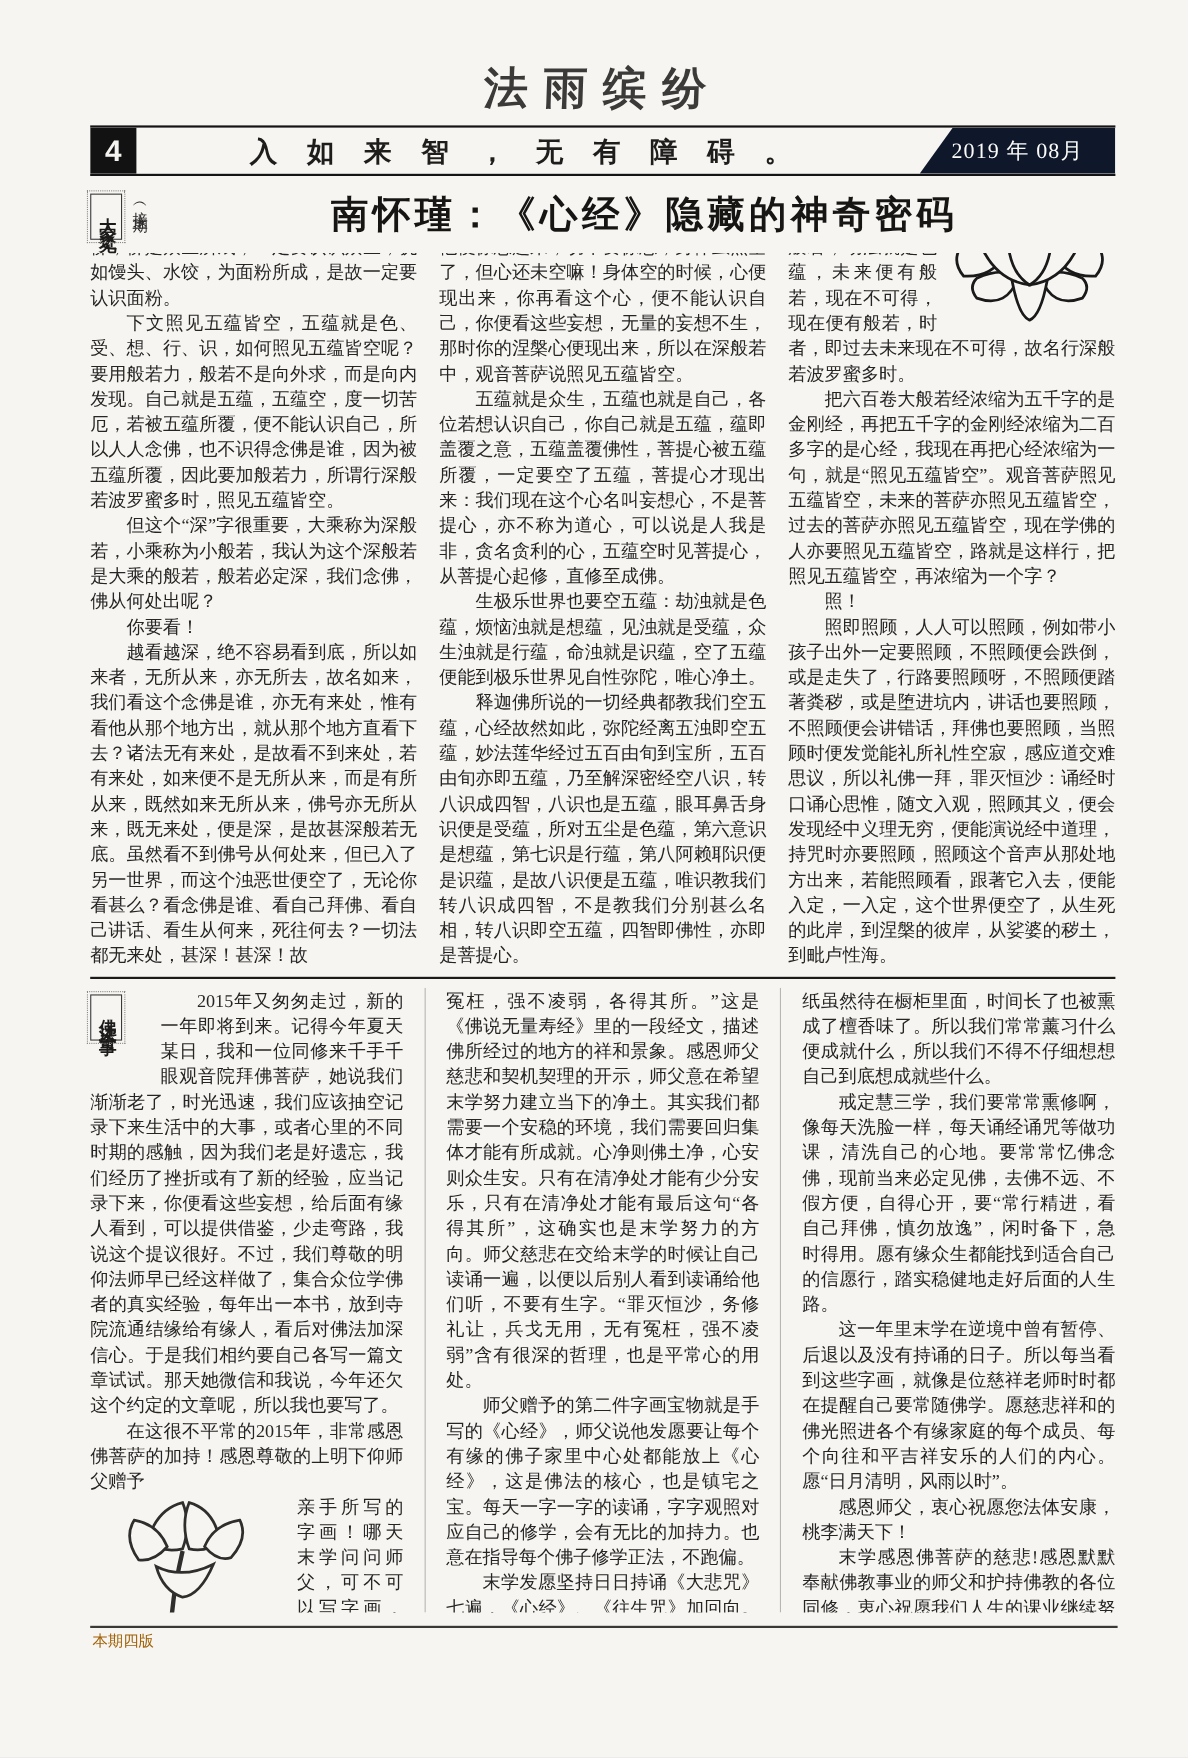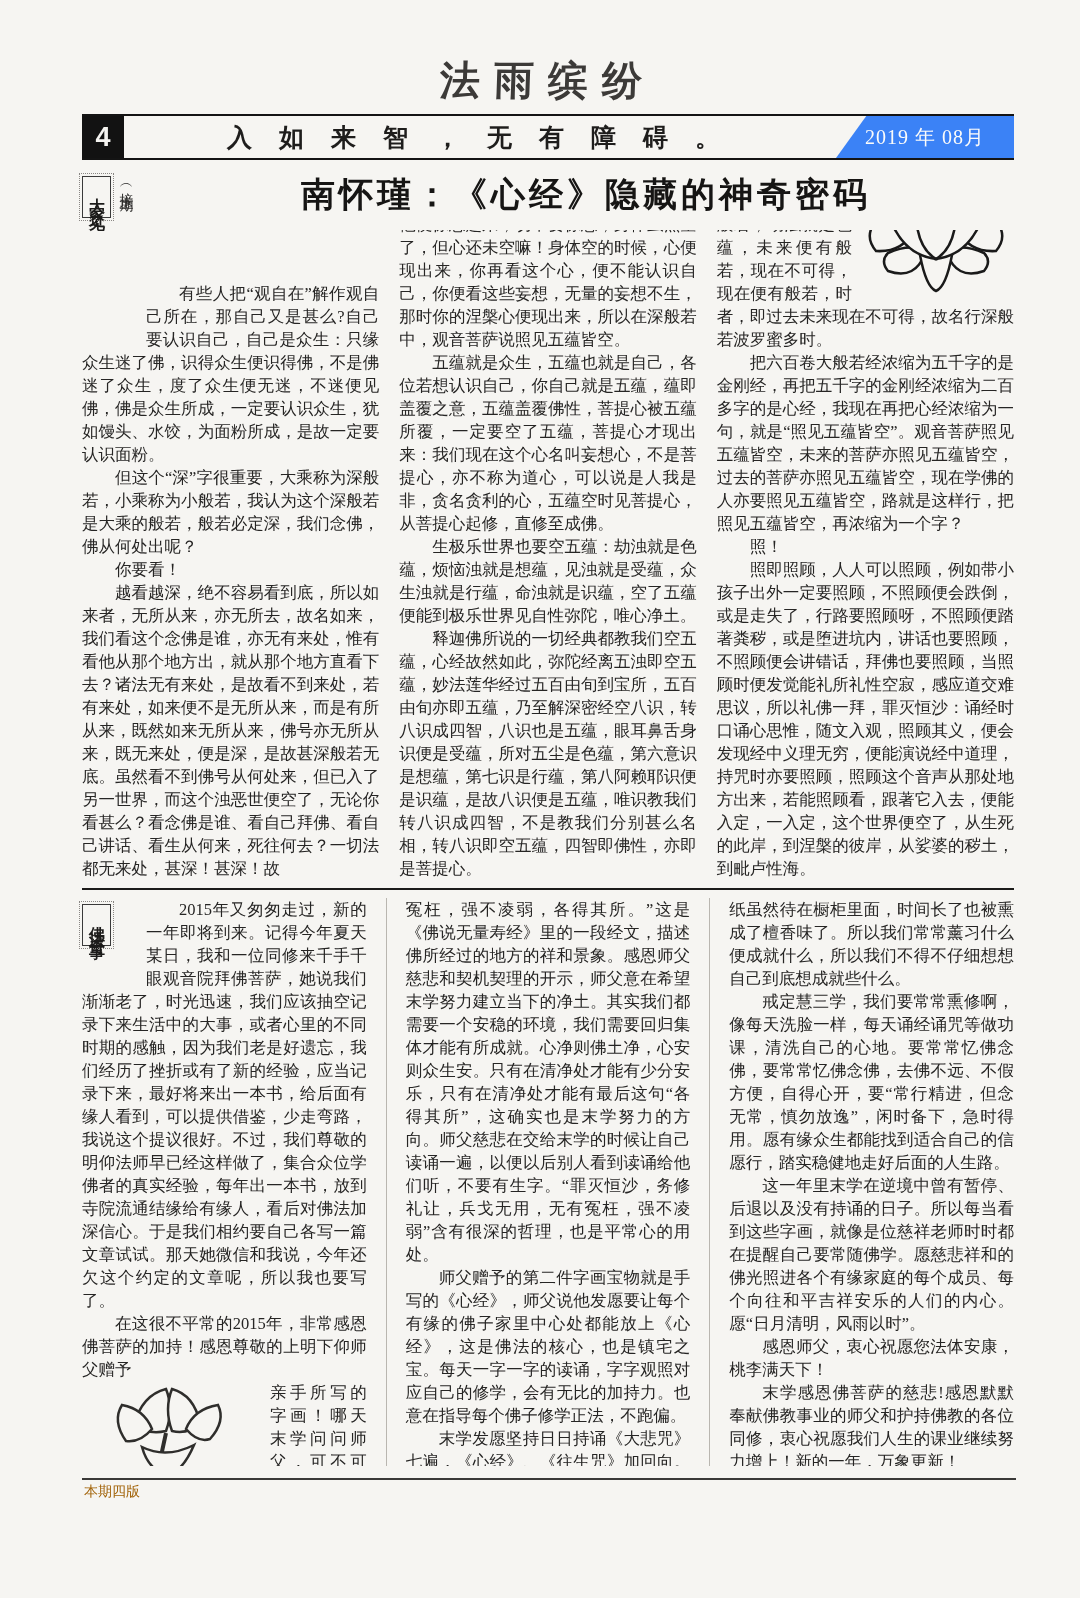--- a/index.html
+++ b/index.html
@@ -23,21 +23,21 @@
   }
   .pgnum{
     width:42px;background:#121212;color:#f4f3f0;display:flex;align-items:center;justify-content:center;
     font-size:27px;font-weight:bold;font-family:"Liberation Sans","DejaVu Sans",sans-serif;
   }
   .motto{
     flex:1;display:flex;align-items:center;justify-content:center;
     font-size:25px;font-weight:bold;letter-spacing:27px;padding-left:14px;color:#1e1d1c;
   }
   .datebox{
-    width:178px;background:#3b82f6;color:#fbfbfa;display:flex;align-items:center;justify-content:center;
+    width:178px;background:#0f172a;color:#fbfbfa;display:flex;align-items:center;justify-content:center;
     font-size:20px;letter-spacing:1px;
     clip-path:polygon(17% 0,100% 0,100% 100%,0 100%);
     font-family:"Liberation Serif","DejaVu Serif",serif;
   }
   
   .article{position:relative;}
   .vside{position:absolute;left:0;top:4px;display:flex;gap:6px;}
   .vbox{
     writing-mode:vertical-rl;text-orientation:upright;
     font-size:16px;font-weight:bold;letter-spacing:6px;color:#1c1b1a;
@@ -95,20 +95,21 @@
       <div class="vbox">大家之见</div>
       <div class="vnote">（接上期）</div>
     </div>
     <h1 class="atitle">南怀瑾：《心经》隐藏的神奇密码</h1>
 
     <div class="cols">
 
       <div class="col">
         <div class="spacer" style="width:64px;height:50px;"></div>
         <p class="bp">有些人把“观自在”解作观自己所在，那自己又是甚么?自己要认识自己，自己是众生：只缘众生迷了佛，识得众生便识得佛，不是佛迷了众生，度了众生便无迷，不迷便见佛，佛是众生所成，一定要认识众生，犹如馒头、水饺，为面粉所成，是故一定要认识面粉。</p>
+        <p class="bp">下文照见五蕴皆空，五蕴就是色、受、想、行、识，如何照见五蕴皆空呢？要用般若力，般若不是向外求，而是向内发现。自己就是五蕴，五蕴空，度一切苦厄，若被五蕴所覆，便不能认识自己，所以人人念佛，也不识得念佛是谁，因为被五蕴所覆，因此要加般若力，所谓行深般若波罗蜜多时，照见五蕴皆空。</p>
         <p class="bp">但这个“深”字很重要，大乘称为深般若，小乘称为小般若，我认为这个深般若是大乘的般若，般若必定深，我们念佛，佛从何处出呢？</p>
         <p class="bp">你要看！</p>
         <p class="bp">越看越深，绝不容易看到底，所以如来者，无所从来，亦无所去，故名如来，我们看这个念佛是谁，亦无有来处，惟有看他从那个地方出，就从那个地方直看下去？诸法无有来处，是故看不到来处，若有来处，如来便不是无所从来，而是有所从来，既然如来无所从来，佛号亦无所从来，既无来处，便是深，是故甚深般若无底。虽然看不到佛号从何处来，但已入了另一世界，而这个浊恶世便空了，无论你看甚么？看念佛是谁、看自己拜佛、看自己讲话、看生从何来，死往何去？一切法都无来处，甚深！甚深！故</p>
       </div>
 
       <div class="col">
         <p class="bp cont">般若称为深般若。</p>
         <p class="bp">有些有善根的人，坐禅时身体空了，他便惊恐起来，切不要惊恐，身体虽然空了，但心还未空嘛！身体空的时候，心便现出来，你再看这个心，便不能认识自己，你便看这些妄想，无量的妄想不生，那时你的涅槃心便现出来，所以在深般若中，观音菩萨说照见五蕴皆空。</p>
         <p class="bp">五蕴就是众生，五蕴也就是自己，各位若想认识自己，你自己就是五蕴，蕴即盖覆之意，五蕴盖覆佛性，菩提心被五蕴所覆，一定要空了五蕴，菩提心才现出来：我们现在这个心名叫妄想心，不是菩提心，亦不称为道心，可以说是人我是非，贪名贪利的心，五蕴空时见菩提心，从菩提心起修，直修至成佛。</p>
         <p class="bp">生极乐世界也要空五蕴：劫浊就是色蕴，烦恼浊就是想蕴，见浊就是受蕴，众生浊就是行蕴，命浊就是识蕴，空了五蕴便能到极乐世界见自性弥陀，唯心净土。</p>
@@ -159,21 +160,21 @@
 
   <div class="article a2">
     <div class="vside" style="top:14px;">
       <div class="vbox">佛法奇事</div>
     </div>
 
     <div class="cols">
 
       <div class="col">
         <div class="spacer" style="width:64px;height:72px;"></div>
-        <p class="bp">2015年又匆匆走过，新的一年即将到来。记得今年夏天某日，我和一位同修来千手千眼观音院拜佛菩萨，她说我们渐渐老了，时光迅速，我们应该抽空记录下来生活中的大事，或者心里的不同时期的感触，因为我们老是好遗忘，我们经历了挫折或有了新的经验，应当记录下来，最好将来出一本书，给后面有缘人看到，可以提供借鉴，少走弯路，我说这个提议很好。不过，我们尊敬的明仰法师早已经这样做了，集合众位学佛者的真实经验，每年出一本书，放到寺院流通结缘给有缘人，看后对佛法加深信心。于是我们相约要自己各写一篇文章试试。那天她微信和我说，今年还欠这个约定的文章呢，所以我也要写了。</p>
+        <p class="bp">2015年又匆匆走过，新的一年即将到来。记得今年夏天某日，我和一位同修来千手千眼观音院拜佛菩萨，她说我们渐渐老了，时光迅速，我们应该抽空记录下来生活中的大事，或者心里的不同时期的感触，因为我们老是好遗忘，我们经历了挫折或有了新的经验，应当记录下来，你便看这些妄想，给后面有缘人看到，可以提供借鉴，少走弯路，我说这个提议很好。不过，我们尊敬的明仰法师早已经这样做了，集合众位学佛者的真实经验，每年出一本书，放到寺院流通结缘给有缘人，看后对佛法加深信心。于是我们相约要自己各写一篇文章试试。那天她微信和我说，今年还欠这个约定的文章呢，所以我也要写了。</p>
         <p class="bp">在这很不平常的2015年，非常感恩佛菩萨的加持！感恩尊敬的上明下仰师父赠予</p>
         <div class="lotus-float">
           <svg width="178" height="258" viewBox="0 0 178 258">
 
             <path d="M84 50 Q70 110 74 150" stroke="#2f2e2c" stroke-width="4" fill="none"></path>
             <path d="M120 120 Q110 150 100 178" stroke="#2f2e2c" stroke-width="3.5" fill="none"></path>
 
             <g stroke="#2f2e2c" stroke-width="2.5" fill="#f6f5f2">
               <path d="M52 42 Q60 12 84 6 Q92 26 84 48 Q66 52 52 42Z"></path>
               <path d="M118 40 Q112 12 90 6 Q82 26 90 48 Q106 52 118 40Z"></path>
@@ -209,21 +210,21 @@
       </div>
 
       <div class="col">
         <p class="bp cont">冤枉，强不凌弱，各得其所。”这是《佛说无量寿经》里的一段经文，描述佛所经过的地方的祥和景象。感恩师父慈悲和契机契理的开示，师父意在希望末学努力建立当下的净土。其实我们都需要一个安稳的环境，我们需要回归集体才能有所成就。心净则佛土净，心安则众生安。只有在清净处才能有少分安乐，只有在清净处才能有最后这句“各得其所”，这确实也是末学努力的方向。师父慈悲在交给末学的时候让自己读诵一遍，以便以后别人看到读诵给他们听，不要有生字。“罪灭恒沙，务修礼让，兵戈无用，无有冤枉，强不凌弱”含有很深的哲理，也是平常心的用处。</p>
         <p class="bp">师父赠予的第二件字画宝物就是手写的《心经》，师父说他发愿要让每个有缘的佛子家里中心处都能放上《心经》，这是佛法的核心，也是镇宅之宝。每天一字一字的读诵，字字观照对应自己的修学，会有无比的加持力。也意在指导每个佛子修学正法，不跑偏。</p>
         <p class="bp">末学发愿坚持日日持诵《大悲咒》七遍，《心经》、《往生咒》加回向。尽管有时很忙，不能早晨完成时，也尽量在晚上或者路上空闲时补上。再有空了要诵《金刚经》、《法华经》等长一些的经文。那天清理供桌时，厨子里偶尔看到里面放的一些卫生纸，当顺手想把它丢掉的时刻，闻到很浓的檀香味，暂停下来。原来常常燃香，这些</p>
       </div>
 
       <div class="col">
         <p class="bp cont">纸虽然待在橱柜里面，时间长了也被熏成了檀香味了。所以我们常常薰习什么便成就什么，所以我们不得不仔细想想自己到底想成就些什么。</p>
-        <p class="bp">戒定慧三学，我们要常常熏修啊，像每天洗脸一样，每天诵经诵咒等做功课，清洗自己的心地。要常常忆佛念佛，要常常忆佛念佛，去佛不远、不假方便，自得心开，要“常行精进，但念无常，慎勿放逸”，闲时备下，急时得用。愿有缘众生都能找到适合自己的信愿行，踏实稳健地走好后面的人生路。</p>
+        <p class="bp">戒定慧三学，我们要常常熏修啊，像每天洗脸一样，每天诵经诵咒等做功课，清洗自己的心地。要常常忆佛念佛，现前当来必定见佛，去佛不远、不假方便，自得心开，要“常行精进，看自己拜佛，慎勿放逸”，闲时备下，急时得用。愿有缘众生都能找到适合自己的信愿行，踏实稳健地走好后面的人生路。</p>
         <p class="bp">这一年里末学在逆境中曾有暂停、后退以及没有持诵的日子。所以每当看到这些字画，就像是位慈祥老师时时都在提醒自己要常随佛学。愿慈悲祥和的佛光照进各个有缘家庭的每个成员、每个向往和平吉祥安乐的人们的内心。愿“日月清明，风雨以时”。</p>
         <p class="bp">感恩师父，衷心祝愿您法体安康，桃李满天下！</p>
         <p class="bp">末学感恩佛菩萨的慈悲!感恩默默奉献佛教事业的师父和护持佛教的各位同修，衷心祝愿我们人生的课业继续努力增上！新的一年，万象更新！</p>
 
       </div>
     </div>
   </div>
 
   <div class="footer">
     <span>本期四版</span>

